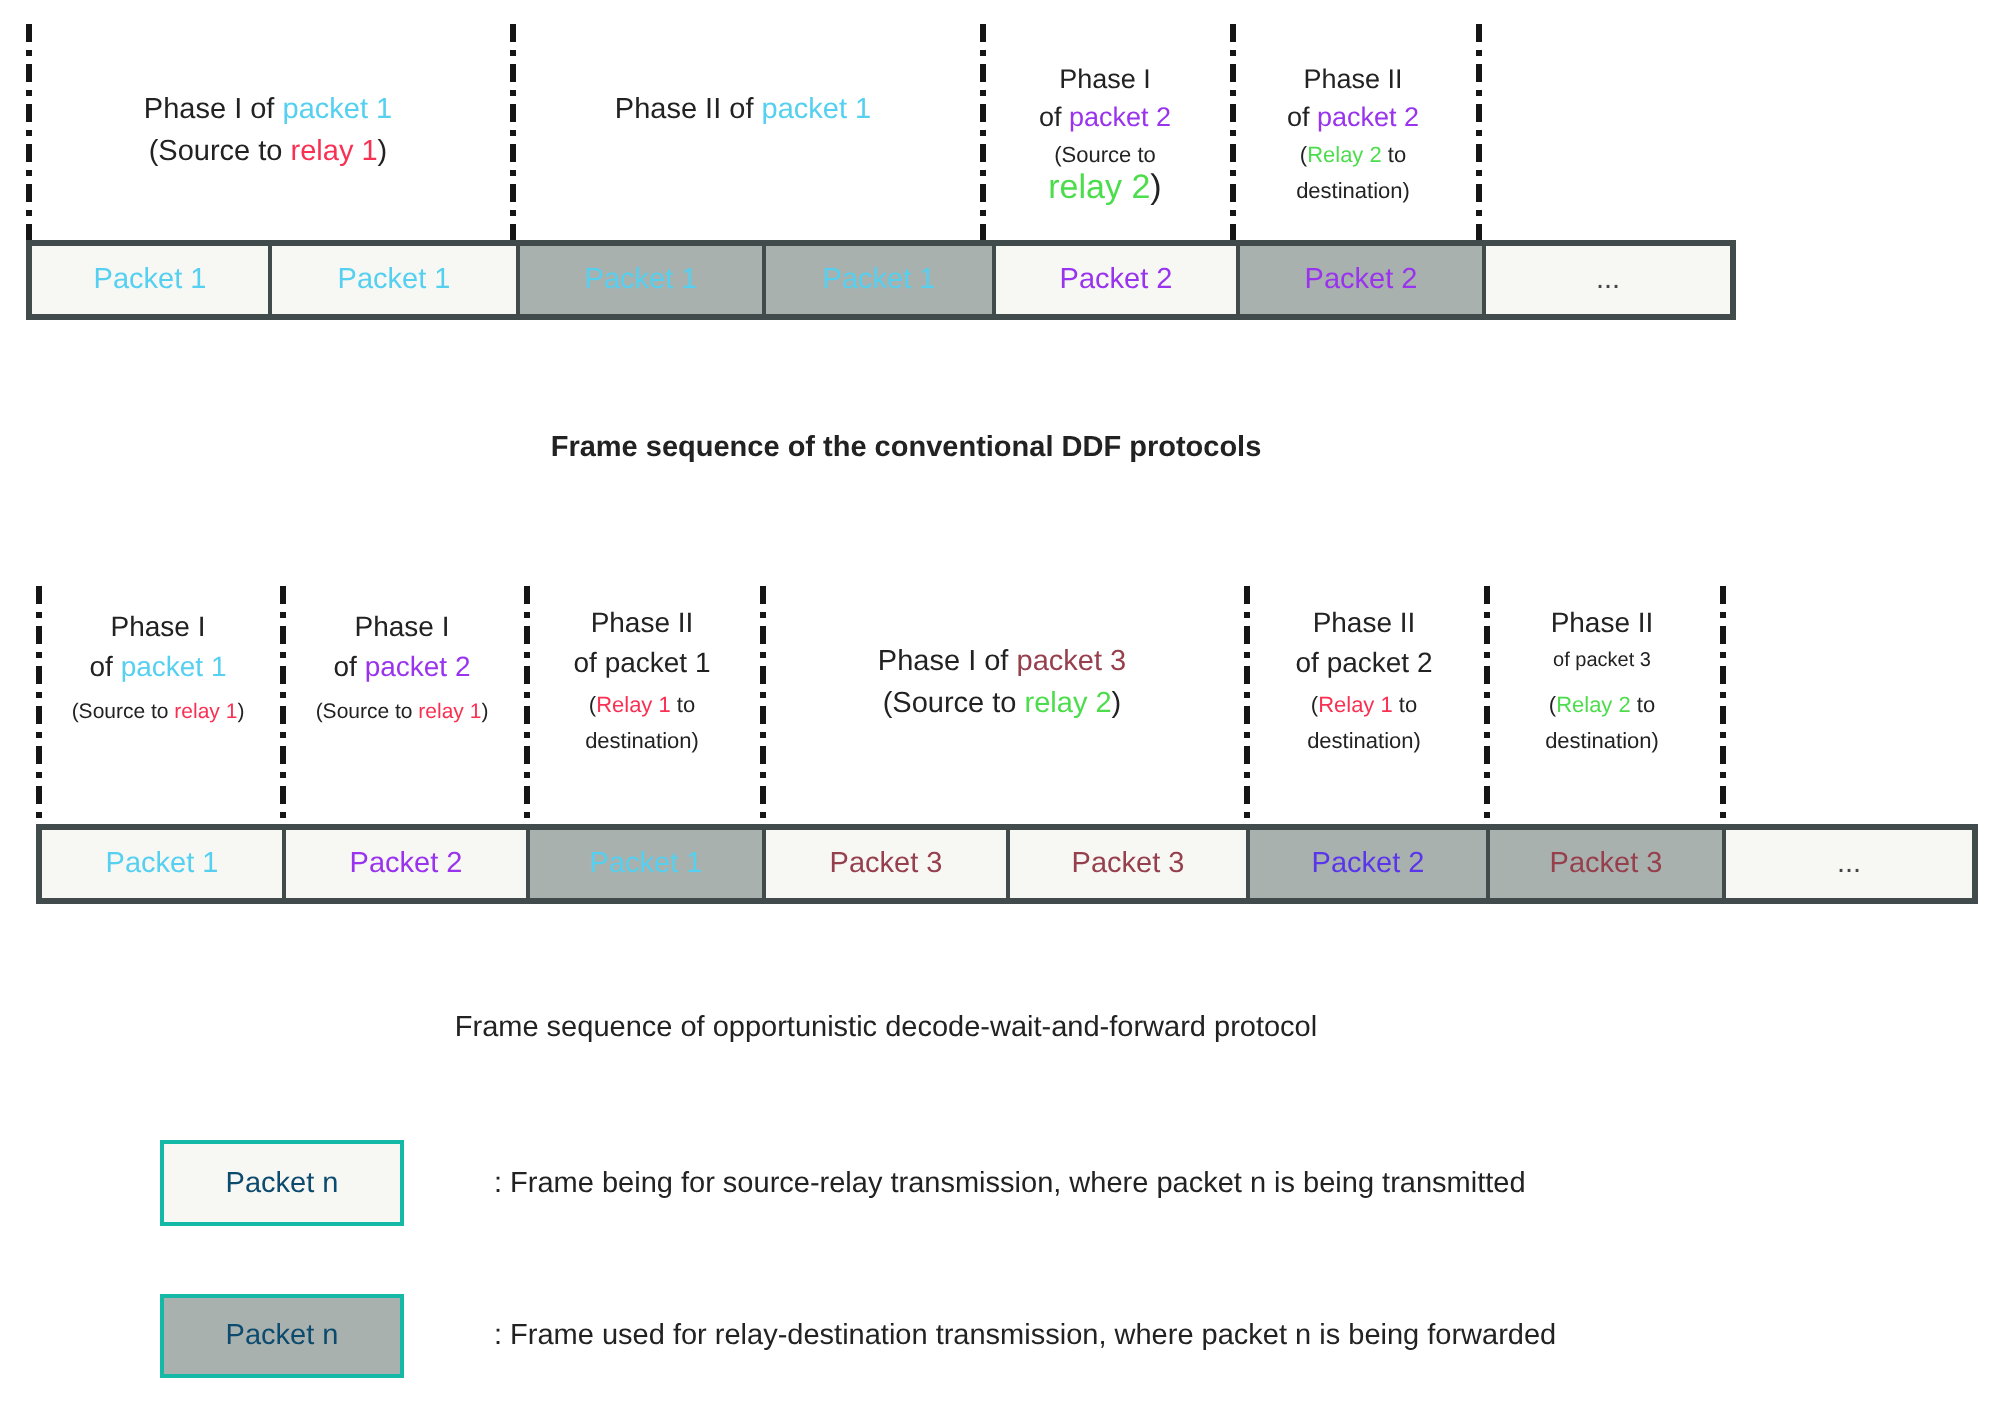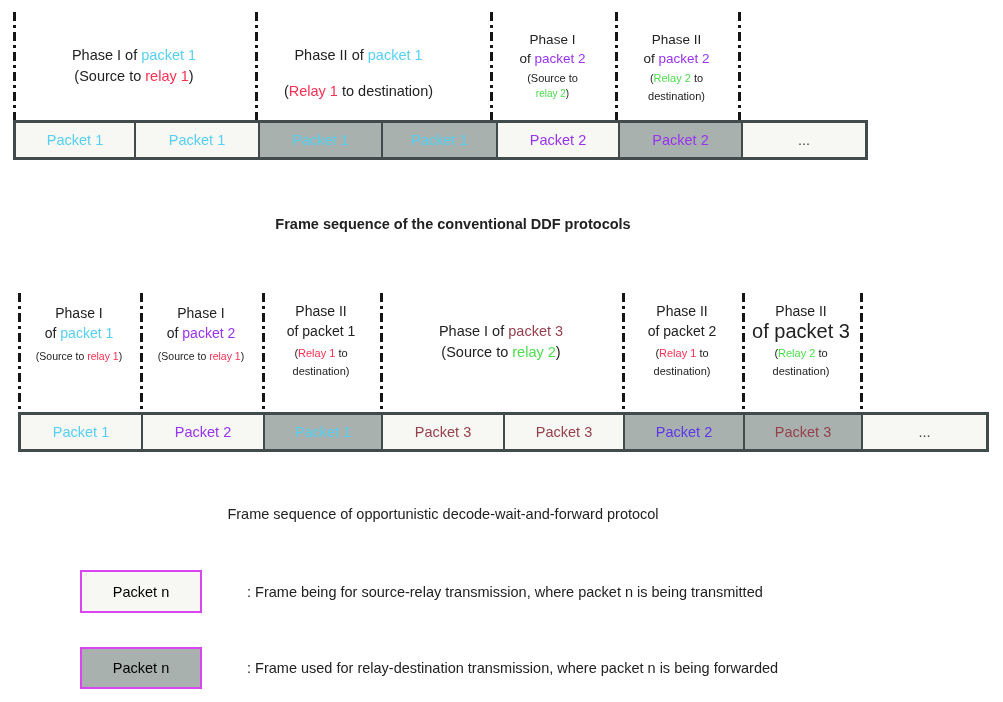--- a/index.html
+++ b/index.html
@@ -21,47 +21,46 @@
   }
   .cell {
     display:flex; align-items:center; justify-content:center;
     border-right:2px solid #414b4b; box-sizing:border-box;
     font-size:14.5px; white-space:nowrap;
   }
   .cell:last-child { border-right:none; }
   .caption { position:absolute; text-align:center; font-size:14.5px; color:#222; }
   .legend-box {
     position:absolute; display:flex; align-items:center; justify-content:center;
-    border:2px solid #d946ef; box-sizing:border-box; font-size:14.5px; color:#000000;
+    border:2px solid #14b8a6; box-sizing:border-box; font-size:14.5px; color:#0c4a6e;
   }
   .legend-desc { position:absolute; font-size:14.5px; color:#222; white-space:nowrap; line-height:18px; }
 </style>
 </head>
 <body>
 
 <div class="canvas">
   <div>
       <div class="dash" style="left: 13px; top: 12px; height: 108px;"></div>
       <div class="dash" style="left: 255px; top: 12px; height: 108px;"></div>
       <div class="dash" style="left: 490px; top: 12px; height: 108px;"></div>
       <div class="dash" style="left: 615px; top: 12px; height: 108px;"></div>
       <div class="dash" style="left: 738px; top: 12px; height: 108px;"></div>
       <div class="phase" style="left: 13px; width: 242px; top: 12px; height: 108px; padding-top: 33px;">
         <div class="ln" style="font-size: 14.5px; line-height: 21px;"><span style="color: rgb(34, 34, 34);">Phase I of </span><span style="color: rgb(85, 208, 240);">packet 1</span></div>
         <div class="ln" style="font-size: 14.5px; line-height: 21px;"><span style="color: rgb(34, 34, 34);">(Source to </span><span style="color: rgb(250, 48, 82);">relay 1</span><span style="color: rgb(34, 34, 34);">)</span></div>
       </div>
-      <div class="phase" style="left: 241px; width: 235px; top: 12px; height: 108px; padding-top: 33px; gap: 15px;">
+      <div class="phase" style="left: 254px; width: 235px; top: 12px; height: 108px; padding-top: 33px;">
         <div class="ln" style="font-size: 14.5px; line-height: 21px;"><span style="color: rgb(34, 34, 34);">Phase II of </span><span style="color: rgb(85, 208, 240);">packet 1</span></div>
-        <div class="ln" style="font-size: 14.5px; line-height: 21px;"><span style="color: rgb(34, 34, 34);">(</span><span style="color: rgb(250, 48, 82);">Relay 1</span><span style="color: rgb(34, 34, 34);"> to destination)</span></div>
       </div>
       <div class="phase" style="left: 490px; width: 125px; top: 12px; height: 108px; padding-top: 18px;">
         <div class="ln" style="font-size: 13.5px; line-height: 19px;"><span style="color: rgb(34, 34, 34);">Phase I</span></div>
         <div class="ln" style="font-size: 13.5px; line-height: 19px;"><span style="color: rgb(34, 34, 34);">of </span><span style="color: rgb(153, 51, 238);">packet 2</span></div>
         <div class="ln" style="font-size: 11px; line-height: 16px; margin-top: 2px;"><span style="color: rgb(34, 34, 34);">(Source to</span></div>
-        <div class="ln" style="font-size: 10px; line-height: 16px;"><span style="color: rgb(76, 221, 76);">relay 2</span><span style="color: rgb(34, 34, 34);">)</span></div>
+        <div class="ln" style="font-size: 17px; line-height: 16px;"><span style="color: rgb(76, 221, 76);">relay 2</span><span style="color: rgb(34, 34, 34);">)</span></div>
       </div>
       <div class="phase" style="left: 615px; width: 123px; top: 12px; height: 108px; padding-top: 18px;">
         <div class="ln" style="font-size: 13.5px; line-height: 19px;"><span style="color: rgb(34, 34, 34);">Phase II</span></div>
         <div class="ln" style="font-size: 13.5px; line-height: 19px;"><span style="color: rgb(34, 34, 34);">of </span><span style="color: rgb(153, 51, 238);">packet 2</span></div>
         <div class="ln" style="font-size: 11px; line-height: 16px; margin-top: 2px;"><span style="color: rgb(34, 34, 34);">(</span><span style="color: rgb(76, 221, 76);">Relay 2</span><span style="color: rgb(34, 34, 34);"> to</span></div>
         <div class="ln" style="font-size: 11px; line-height: 16px; margin-top: 2px;"><span style="color: rgb(34, 34, 34);">destination)</span></div>
       </div>
       <div class="row" style="left: 13px; top: 120px; height: 40px;">
         <div class="cell" style="width: 120px; background: rgb(247, 247, 244); color: rgb(85, 208, 240);">Packet 1</div>
         <div class="cell" style="width: 124px; background: rgb(247, 247, 244); color: rgb(85, 208, 240);">Packet 1</div>
@@ -102,21 +101,21 @@
         <div class="ln" style="font-size: 14.5px; line-height: 21px;"><span style="color: rgb(34, 34, 34);">(Source to </span><span style="color: rgb(76, 221, 76);">relay 2</span><span style="color: rgb(34, 34, 34);">)</span></div>
       </div>
       <div class="phase" style="left: 622px; width: 120px; top: 293px; height: 119px; padding-top: 8px;">
         <div class="ln" style="font-size: 14px; line-height: 20px;"><span style="color: rgb(34, 34, 34);">Phase II</span></div>
         <div class="ln" style="font-size: 14px; line-height: 20px;"><span style="color: rgb(34, 34, 34);">of packet 2</span></div>
         <div class="ln" style="font-size: 11px; line-height: 16px; margin-top: 4px;"><span style="color: rgb(34, 34, 34);">(</span><span style="color: rgb(250, 48, 82);">Relay 1</span><span style="color: rgb(34, 34, 34);"> to</span></div>
         <div class="ln" style="font-size: 11px; line-height: 16px; margin-top: 2px;"><span style="color: rgb(34, 34, 34);">destination)</span></div>
       </div>
       <div class="phase" style="left: 742px; width: 118px; top: 293px; height: 119px; padding-top: 8px;">
         <div class="ln" style="font-size: 14px; line-height: 20px;"><span style="color: rgb(34, 34, 34);">Phase II</span></div>
-        <div class="ln" style="font-size: 20px; line-height: 20px;"><span style="color: rgb(34, 34, 34);">of packet 3</span></div>
+        <div class="ln" style="font-size: 10px; line-height: 20px;"><span style="color: rgb(34, 34, 34);">of packet 3</span></div>
         <div class="ln" style="font-size: 11px; line-height: 16px; margin-top: 4px;"><span style="color: rgb(34, 34, 34);">(</span><span style="color: rgb(76, 221, 76);">Relay 2</span><span style="color: rgb(34, 34, 34);"> to</span></div>
         <div class="ln" style="font-size: 11px; line-height: 16px; margin-top: 2px;"><span style="color: rgb(34, 34, 34);">destination)</span></div>
       </div>
       <div class="row" style="left: 18px; top: 412px; height: 40px;">
         <div class="cell" style="width: 122px; background: rgb(247, 247, 244); color: rgb(85, 208, 240);">Packet 1</div>
         <div class="cell" style="width: 122px; background: rgb(247, 247, 244); color: rgb(153, 51, 238);">Packet 2</div>
         <div class="cell" style="width: 118px; background: rgb(169, 177, 174); color: rgb(85, 208, 240);">Packet 1</div>
         <div class="cell" style="width: 122px; background: rgb(247, 247, 244); color: rgb(150, 64, 78);">Packet 3</div>
         <div class="cell" style="width: 120px; background: rgb(247, 247, 244); color: rgb(150, 64, 78);">Packet 3</div>
         <div class="cell" style="width: 120px; background: rgb(169, 177, 174); color: rgb(90, 53, 234);">Packet 2</div>

